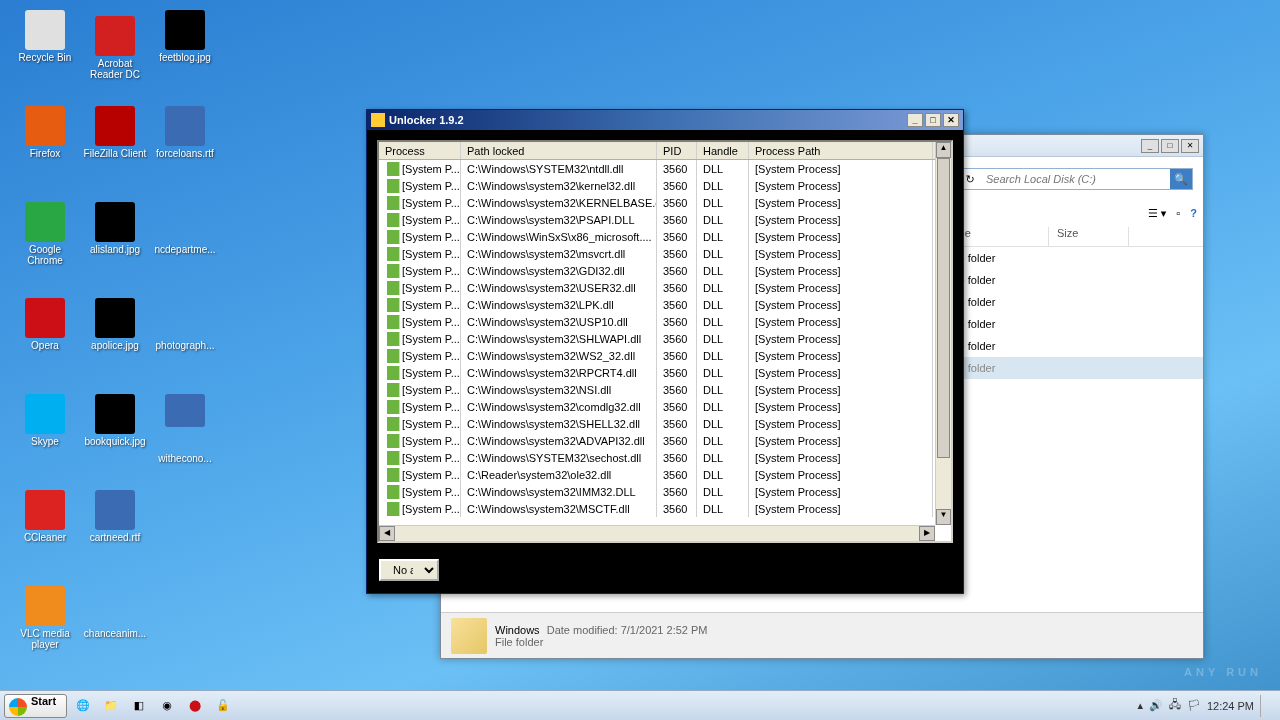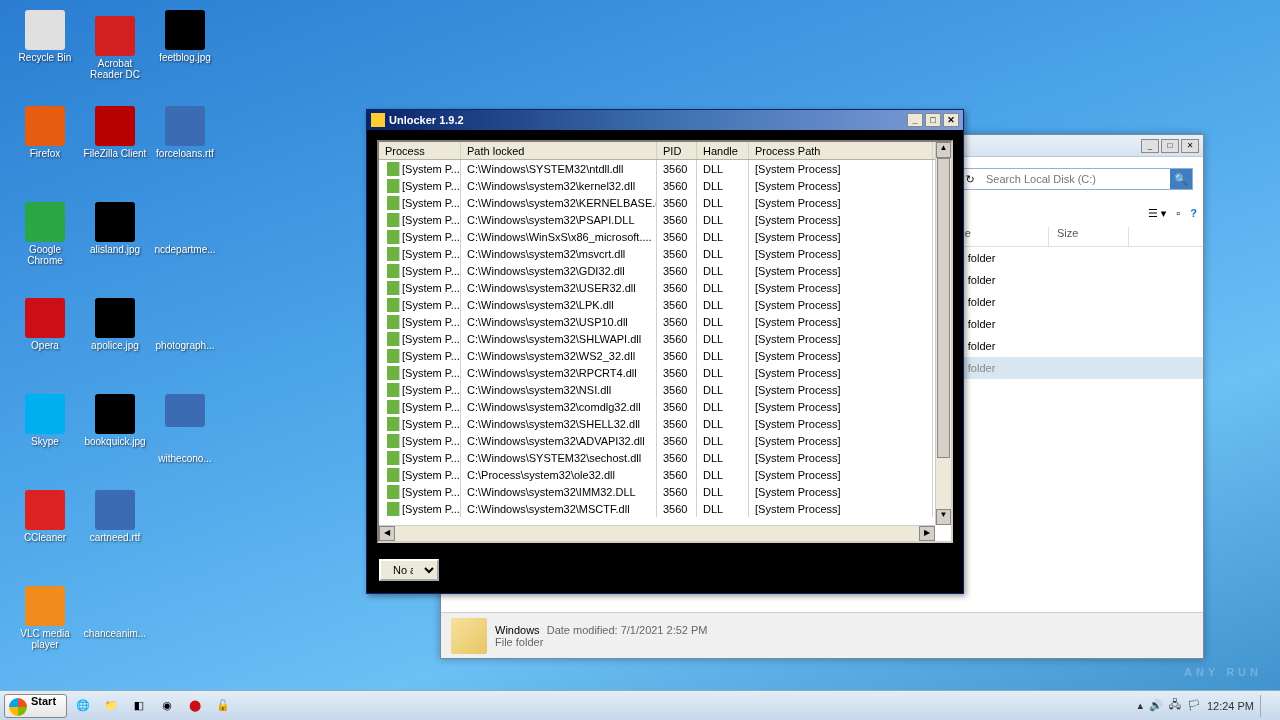--- a/index.html
+++ b/index.html
@@ -9,21 +9,21 @@
 .desktop-icons { position:absolute; top:10px; left:10px; }
 .dicon { width:70px; height:70px; display:flex; flex-direction:column; align-items:center; justify-content:flex-start; position:absolute; cursor:pointer; }
 .dicon .ibox { width:40px; height:40px; display:flex; align-items:center; justify-content:center; margin-bottom:2px; border-radius:3px; }
 .dicon .ilabel { color:#fff; text-align:center; text-shadow:1px 1px 2px rgba(0,0,0,0.7); font-size:10px; line-height:11px; word-wrap:break-word; width:66px; }
 
 
 .explorer { position:absolute; top:134px; left:440px; width:764px; height:525px; background:#fff; border:1px solid #7a8a99; box-shadow:0 0 8px rgba(0,0,0,0.3); }
 .explorer .titlebar { height:22px; background:linear-gradient(180deg,#e8f0f8,#d6e4f0); border-bottom:1px solid #b8c8d8; display:flex; align-items:center; justify-content:flex-end; padding:0 4px; }
 .titlebar .winbtn { width:18px; height:14px; border:1px solid #888; background:#e0e0e0; margin-left:2px; font-size:8px; text-align:center; line-height:12px; cursor:pointer; }
 .explorer .search { position:absolute; top:33px; right:10px; width:234px; height:22px; border:1px solid #94b1d0; display:flex; align-items:center; }
-.explorer .search input { border:none; flex:1; padding:0 6px; color:#888; outline:none; }
+.explorer .search input { border:none; flex:1; padding:0 6px; font-style:italic; color:#888; outline:none; }
 .explorer .search .go { width:22px; height:20px; background:#3d7ec4; color:#fff; display:flex; align-items:center; justify-content:center; }
 .explorer .viewbar { position:absolute; top:65px; right:6px; height:26px; display:flex; align-items:center; gap:10px; }
 .explorer .headers { position:absolute; top:92px; left:498px; right:0; height:20px; border-bottom:1px solid #e0e0e0; display:flex; }
 .explorer .headers span { padding:0 8px; color:#555; border-right:1px solid #e0e0e0; }
 .explorer .rows { position:absolute; top:112px; right:0; width:264px; }
 .explorer .frow { height:22px; padding:0 8px; display:flex; align-items:center; color:#000; }
 .explorer .frow.sel { background:#d8e6f2; color:#888; }
 .explorer .statusbar { position:absolute; bottom:0; left:0; right:0; height:46px; background:#f0f0f0; border-top:1px solid #ccc; display:flex; align-items:center; padding:0 10px; gap:8px; }
 
 
@@ -335,21 +335,21 @@
         </div>
         <div class="lrow">
           <span class="c-process"><span class="ricon"></span>[System P...</span>
           <span class="c-path">C:\Windows\SYSTEM32\sechost.dll</span>
           <span class="c-pid">3560</span>
           <span class="c-handle">DLL</span>
           <span class="c-ppath">[System Process]</span>
         </div>
         <div class="lrow">
           <span class="c-process"><span class="ricon"></span>[System P...</span>
-          <span class="c-path">C:\Process\system32\ole32.dll</span>
+          <span class="c-path">C:\Reader\system32\ole32.dll</span>
           <span class="c-pid">3560</span>
           <span class="c-handle">DLL</span>
           <span class="c-ppath">[System Process]</span>
         </div>
         <div class="lrow">
           <span class="c-process"><span class="ricon"></span>[System P...</span>
           <span class="c-path">C:\Windows\system32\IMM32.DLL</span>
           <span class="c-pid">3560</span>
           <span class="c-handle">DLL</span>
           <span class="c-ppath">[System Process]</span>

